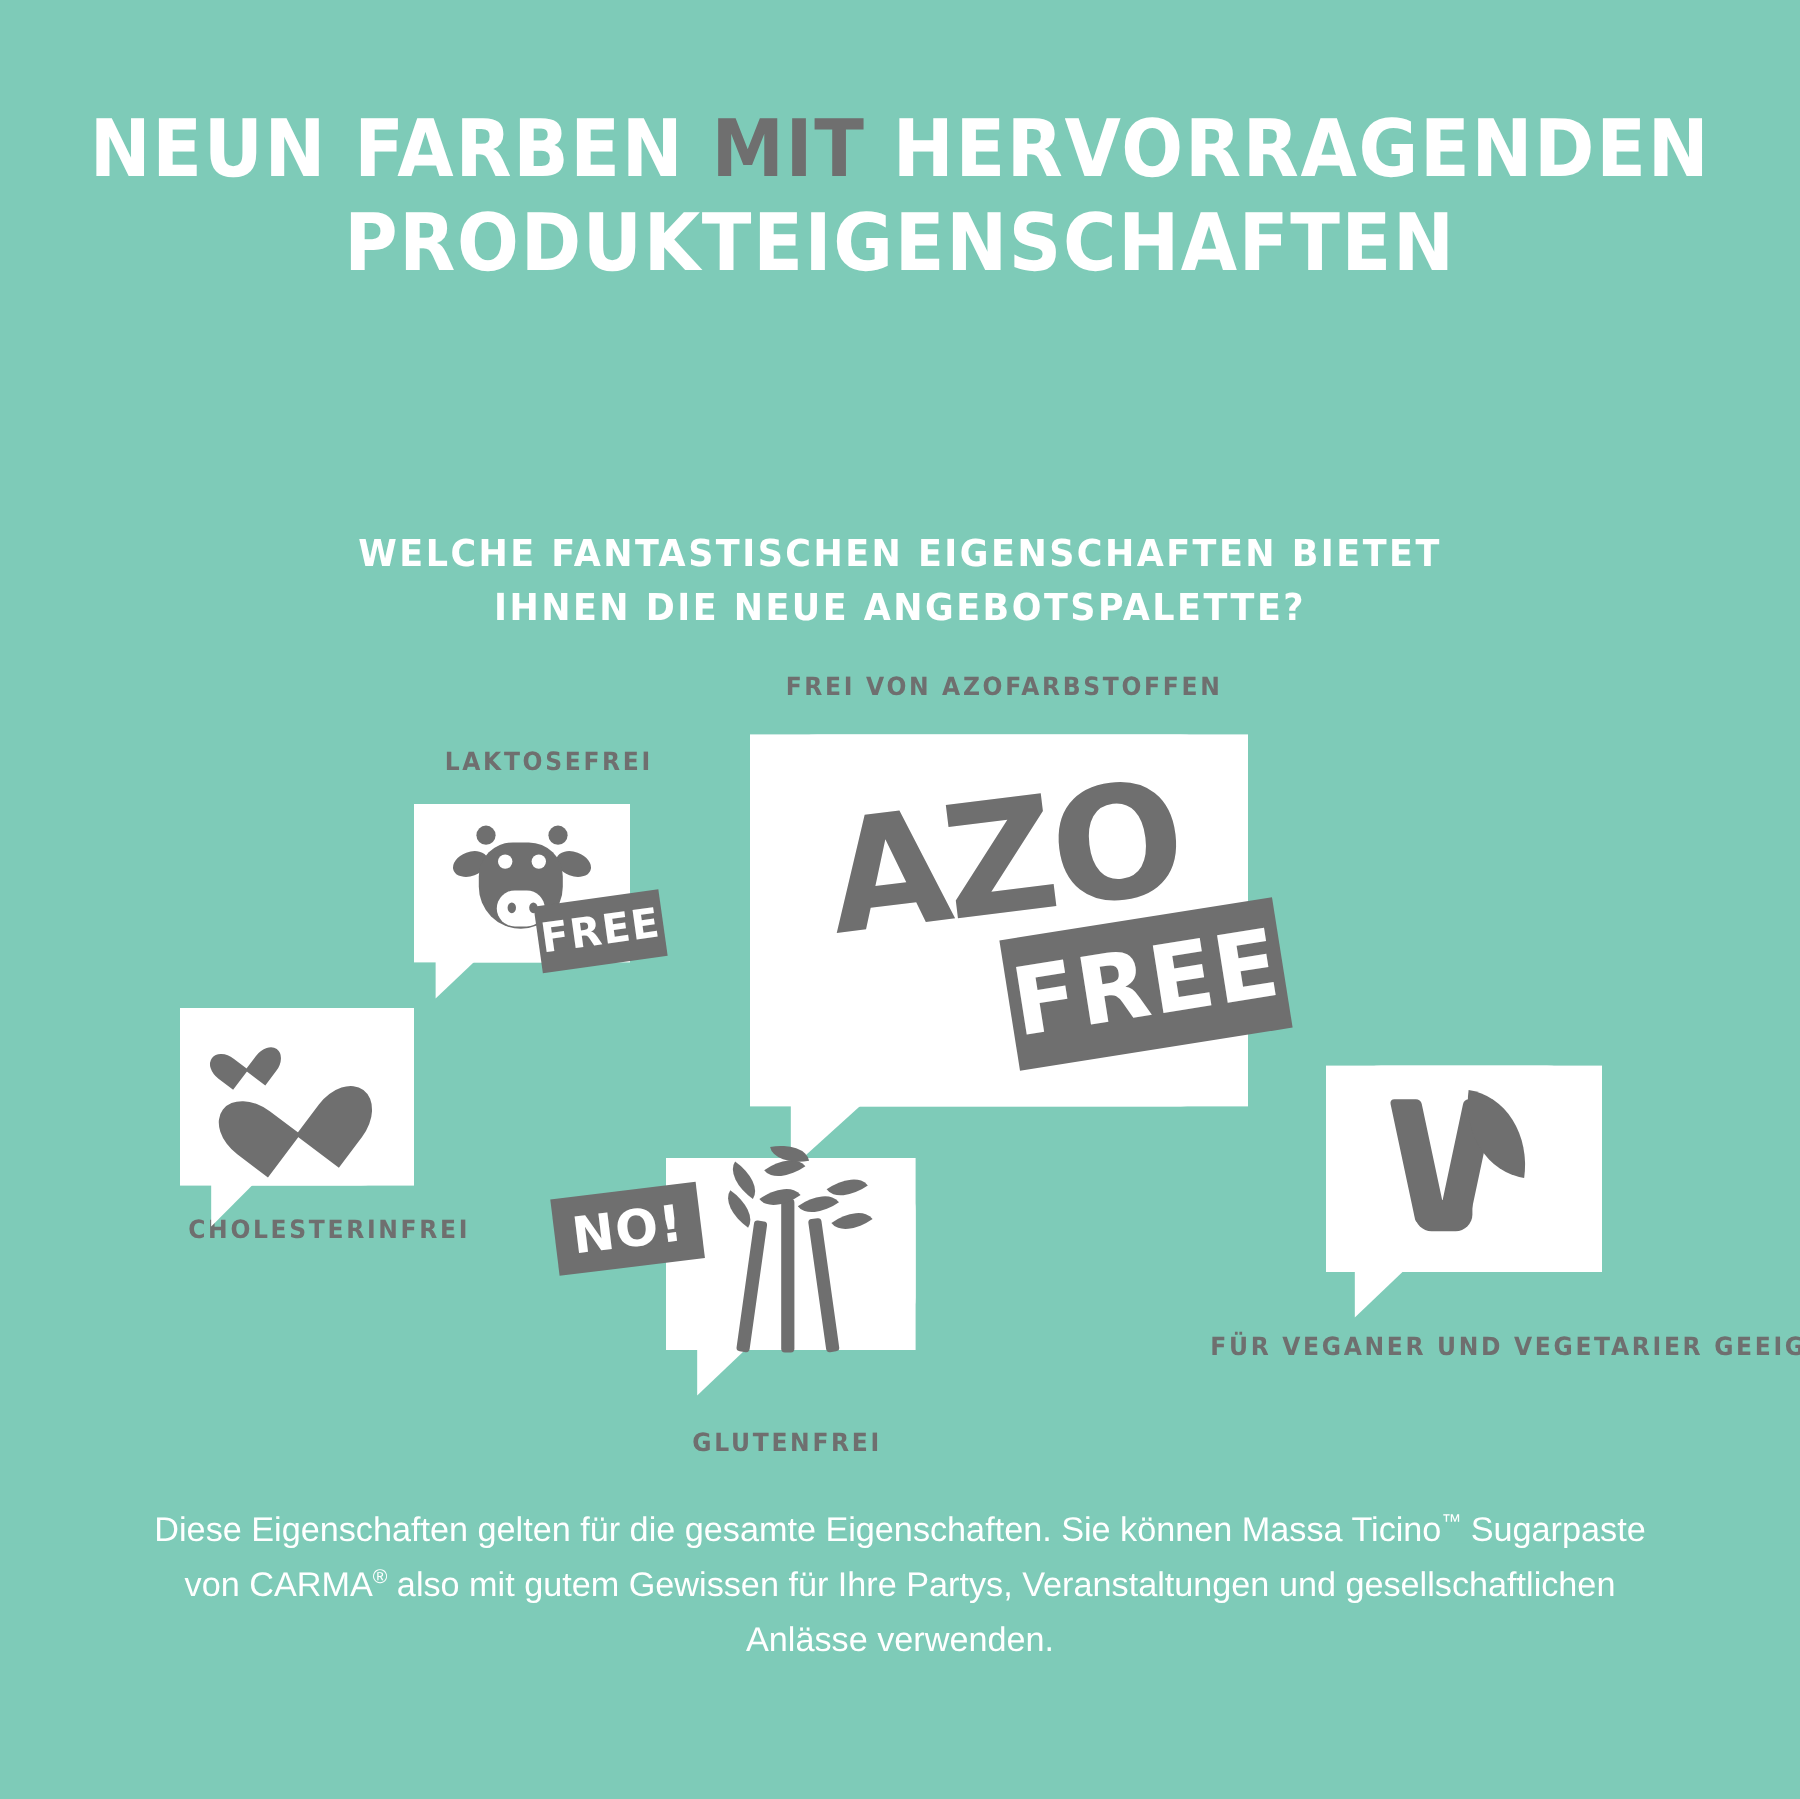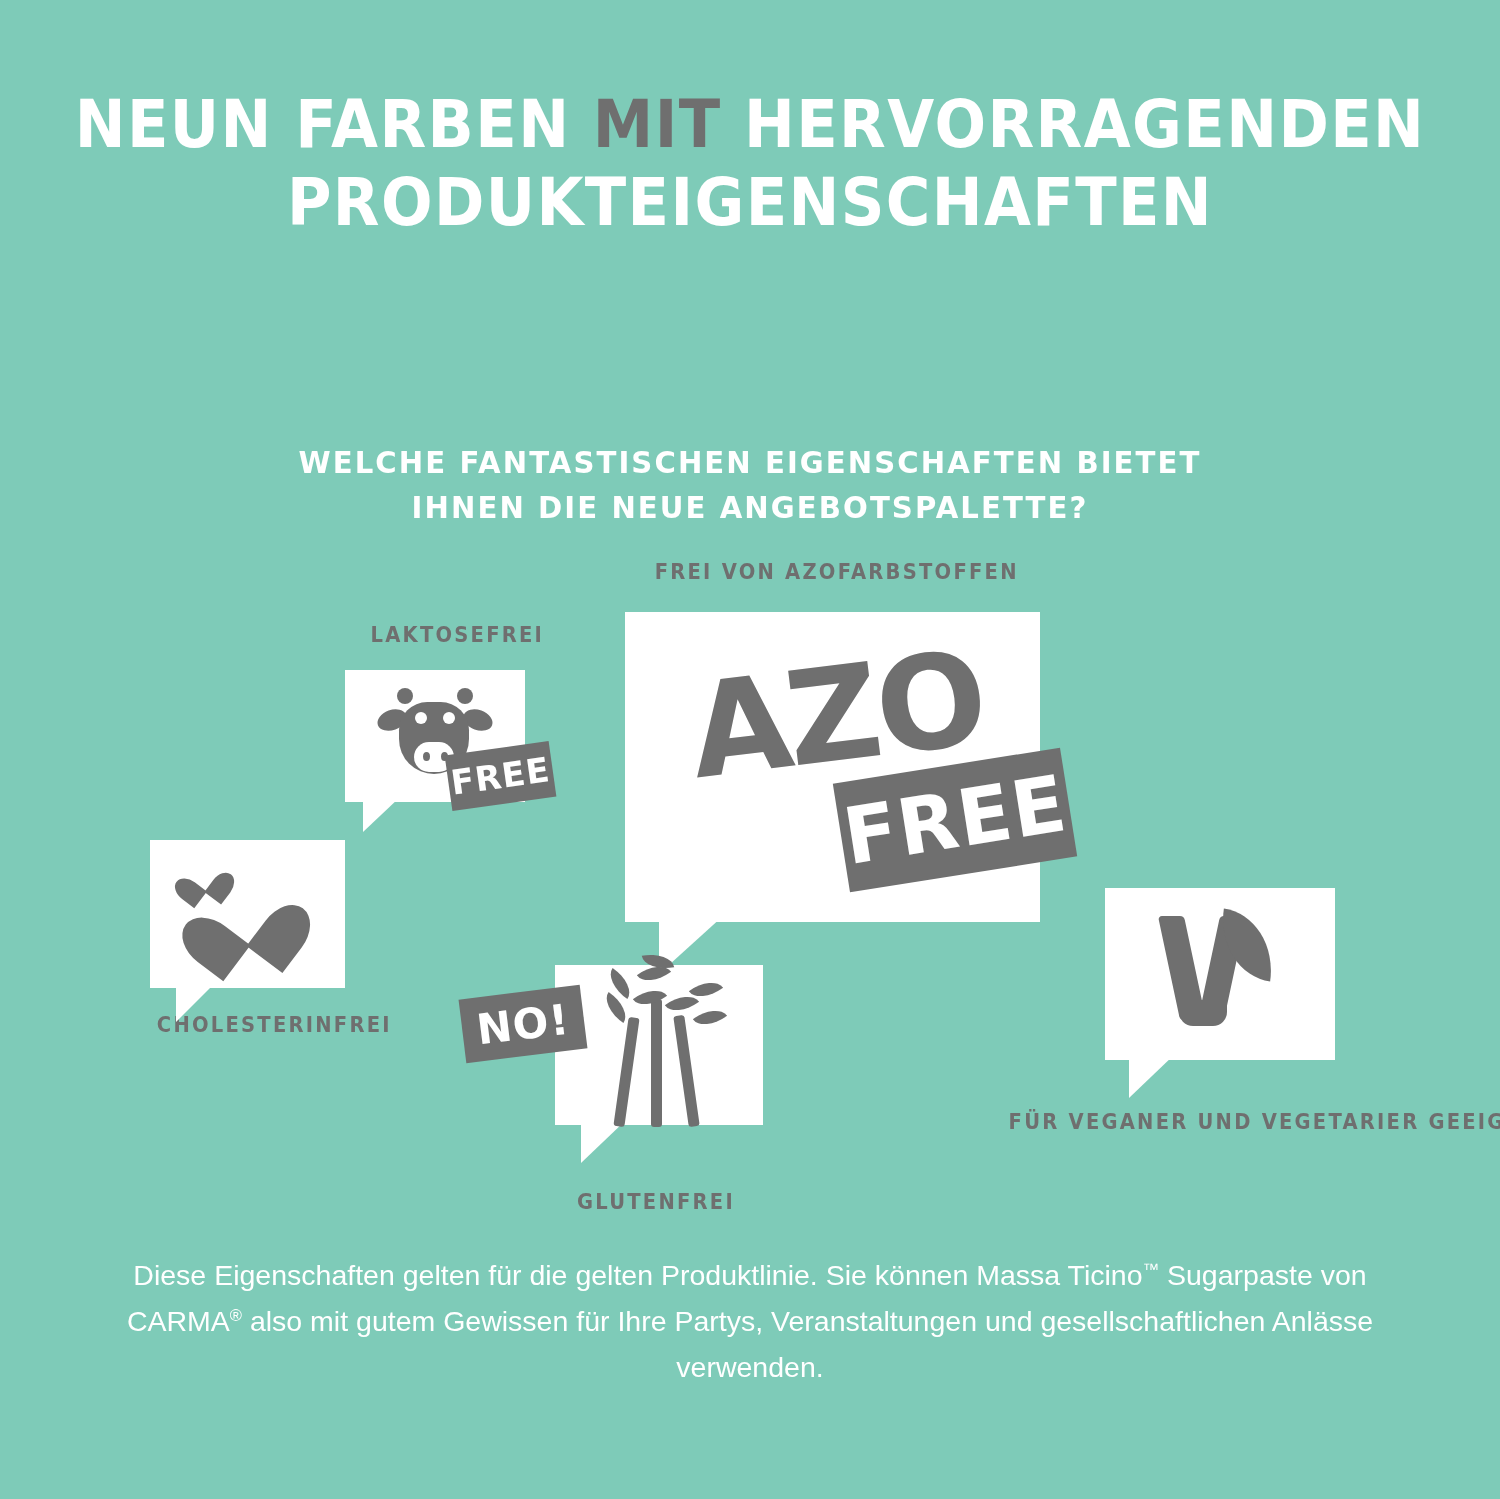--- a/index.html
+++ b/index.html
@@ -507,16 +507,16 @@
         <div class="grain" style="left:96px; top:26px; transform:rotate(-35deg);"></div>
         <div class="grain" style="left:100px;top:54px; transform:rotate(-35deg);"></div>
         <div class="grain" style="left:48px; top:-2px; transform:rotate(-10deg);"></div>
       </div>
     </div>
     <div class="tag" id="tag-no">NO!</div>
 
   </div>
 
   <div class="footer">
-    <span>Diese Eigenschaften gelten für die gelten Produktlinie. Sie können Massa Ticino</span><sup>™</sup><span> Sugarpaste von CARMA</span><sup>®</sup><span> also mit gutem Gewissen für Ihre Partys, Veranstaltungen und gesellschaftlichen Anlässe verwenden.</span>
+    <span>Diese Eigenschaften gelten für die gesamte Eigenschaften. Sie können Massa Ticino</span><sup>™</sup><span> Sugarpaste von CARMA</span><sup>®</sup><span> also mit gutem Gewissen für Ihre Partys, Veranstaltungen und gesellschaftlichen Anlässe verwenden.</span>
   </div>
 
 </div>
 
 </body></html>

